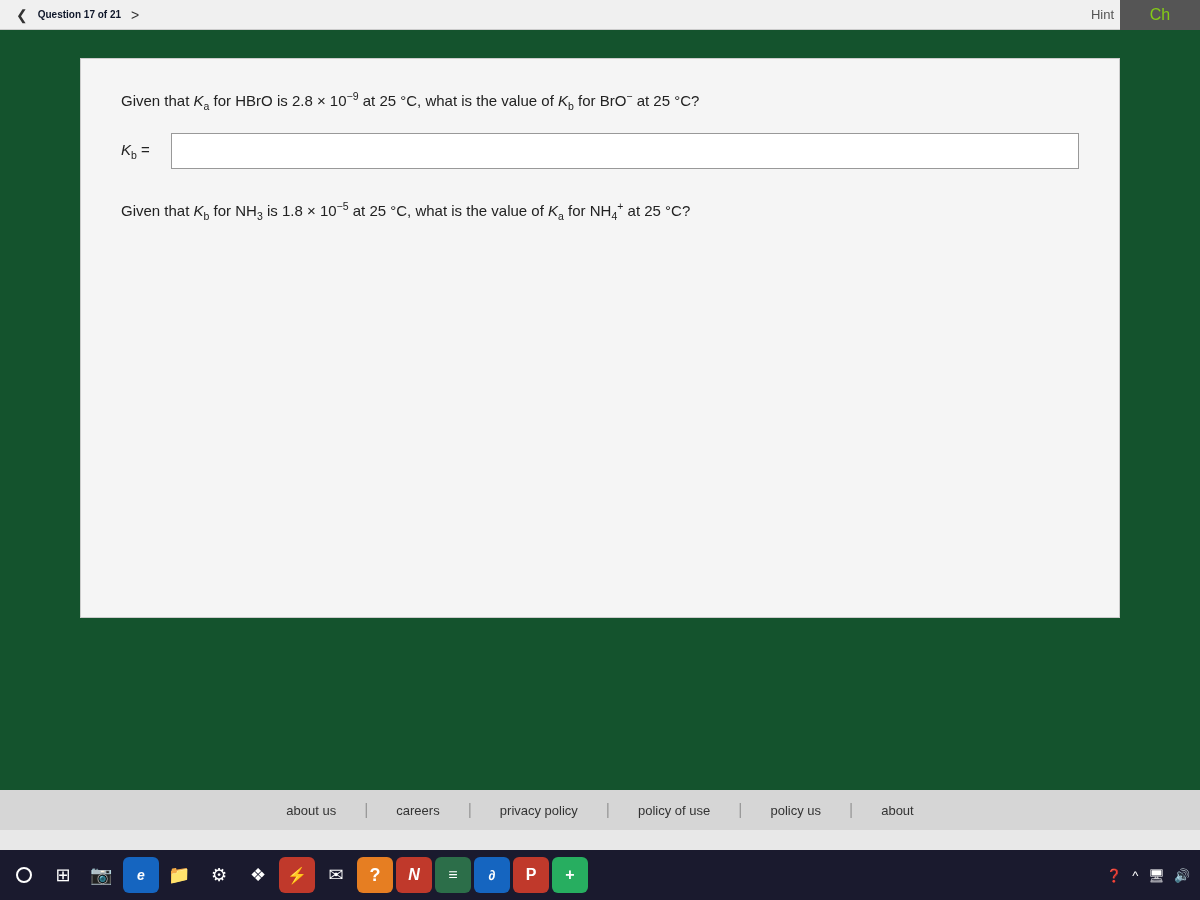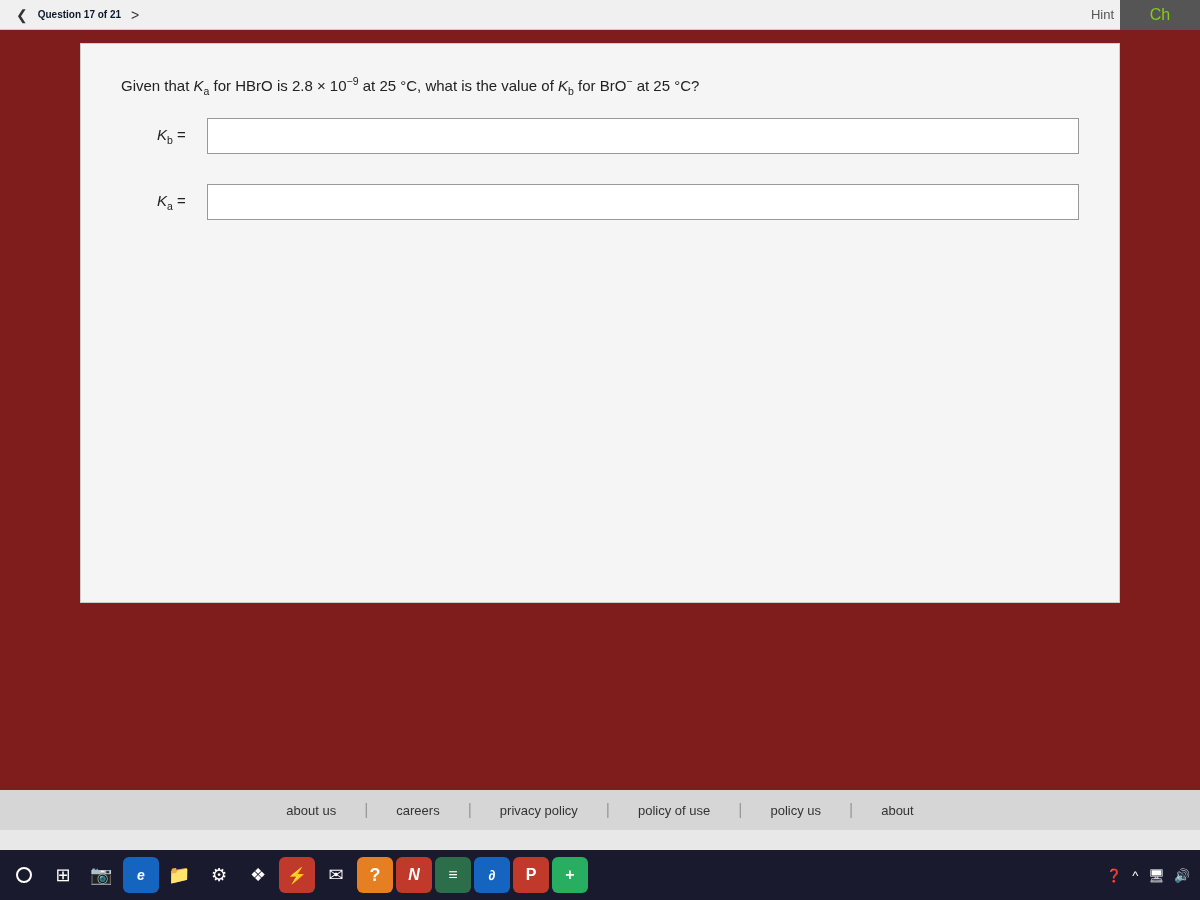--- a/index.html
+++ b/index.html
@@ -58,24 +58,24 @@
       display: flex;
       align-items: center;
       justify-content: center;
       cursor: pointer;
     }
 
     
     .main-content {
       width: 100%;
       height: calc(900px - 30px - 110px);
-      background: #7f1d1d;
-      display: flex;
-      justify-content: center;
-      padding-top: 13px;
+      background: #14532d;
+      display: flex;
+      justify-content: center;
+      padding-top: 28px;
     }
 
     .question-panel {
       background: #f5f5f5;
       width: 1040px;
       height: 560px;
       padding: 30px 40px;
       border: 1px solid #ccc;
     }
 
@@ -90,21 +90,20 @@
       display: flex;
       align-items: center;
       margin-bottom: 30px;
     }
 
     .answer-label {
       font-size: 15px;
       color: #222;
       margin-right: 10px;
       min-width: 40px;
-      margin-left: 36px;
     }
 
     .answer-input {
       flex: 1;
       height: 36px;
       border: 1px solid #999;
       background: white;
       font-size: 14px;
       padding: 0 8px;
       outline: none;
@@ -222,27 +221,24 @@
       Given that <span class="math-italic">K</span><sub>a</sub> for HBrO is 2.8 × 10<sup>−9</sup> at 25 °C, what is the value of <span class="math-italic">K</span><sub>b</sub> for BrO<sup>−</sup> at 25 °C?
     </div>
 
     <div class="answer-row">
       <span class="answer-label">
         <span class="math-italic">K</span><sub>b</sub> =
       </span>
       <input class="answer-input" type="text" value="" style="">
     </div>
 
-
-    <div class="answer-row">
-      <span class="answer-label">
-        <span class="math-italic">K</span><sub>a</sub> =
-      </span>
-      <input class="answer-input" type="text" value="" style="">
+    <div class="question-text">
+      Given that <span class="math-italic">K</span><sub>b</sub> for NH<sub>3</sub> is 1.8 × 10<sup>−5</sup> at 25 °C, what is the value of <span class="math-italic">K</span><sub>a</sub> for NH<sub>4</sub><sup>+</sup> at 25 °C?
     </div>
+
 
   </div>
 </div>
 
 <div class="footer-links">
   <span class="footer-link">about us</span>
   <span class="footer-separator">|</span>
   <span class="footer-link">careers</span>
   <span class="footer-separator">|</span>
   <span class="footer-link">privacy policy</span>

